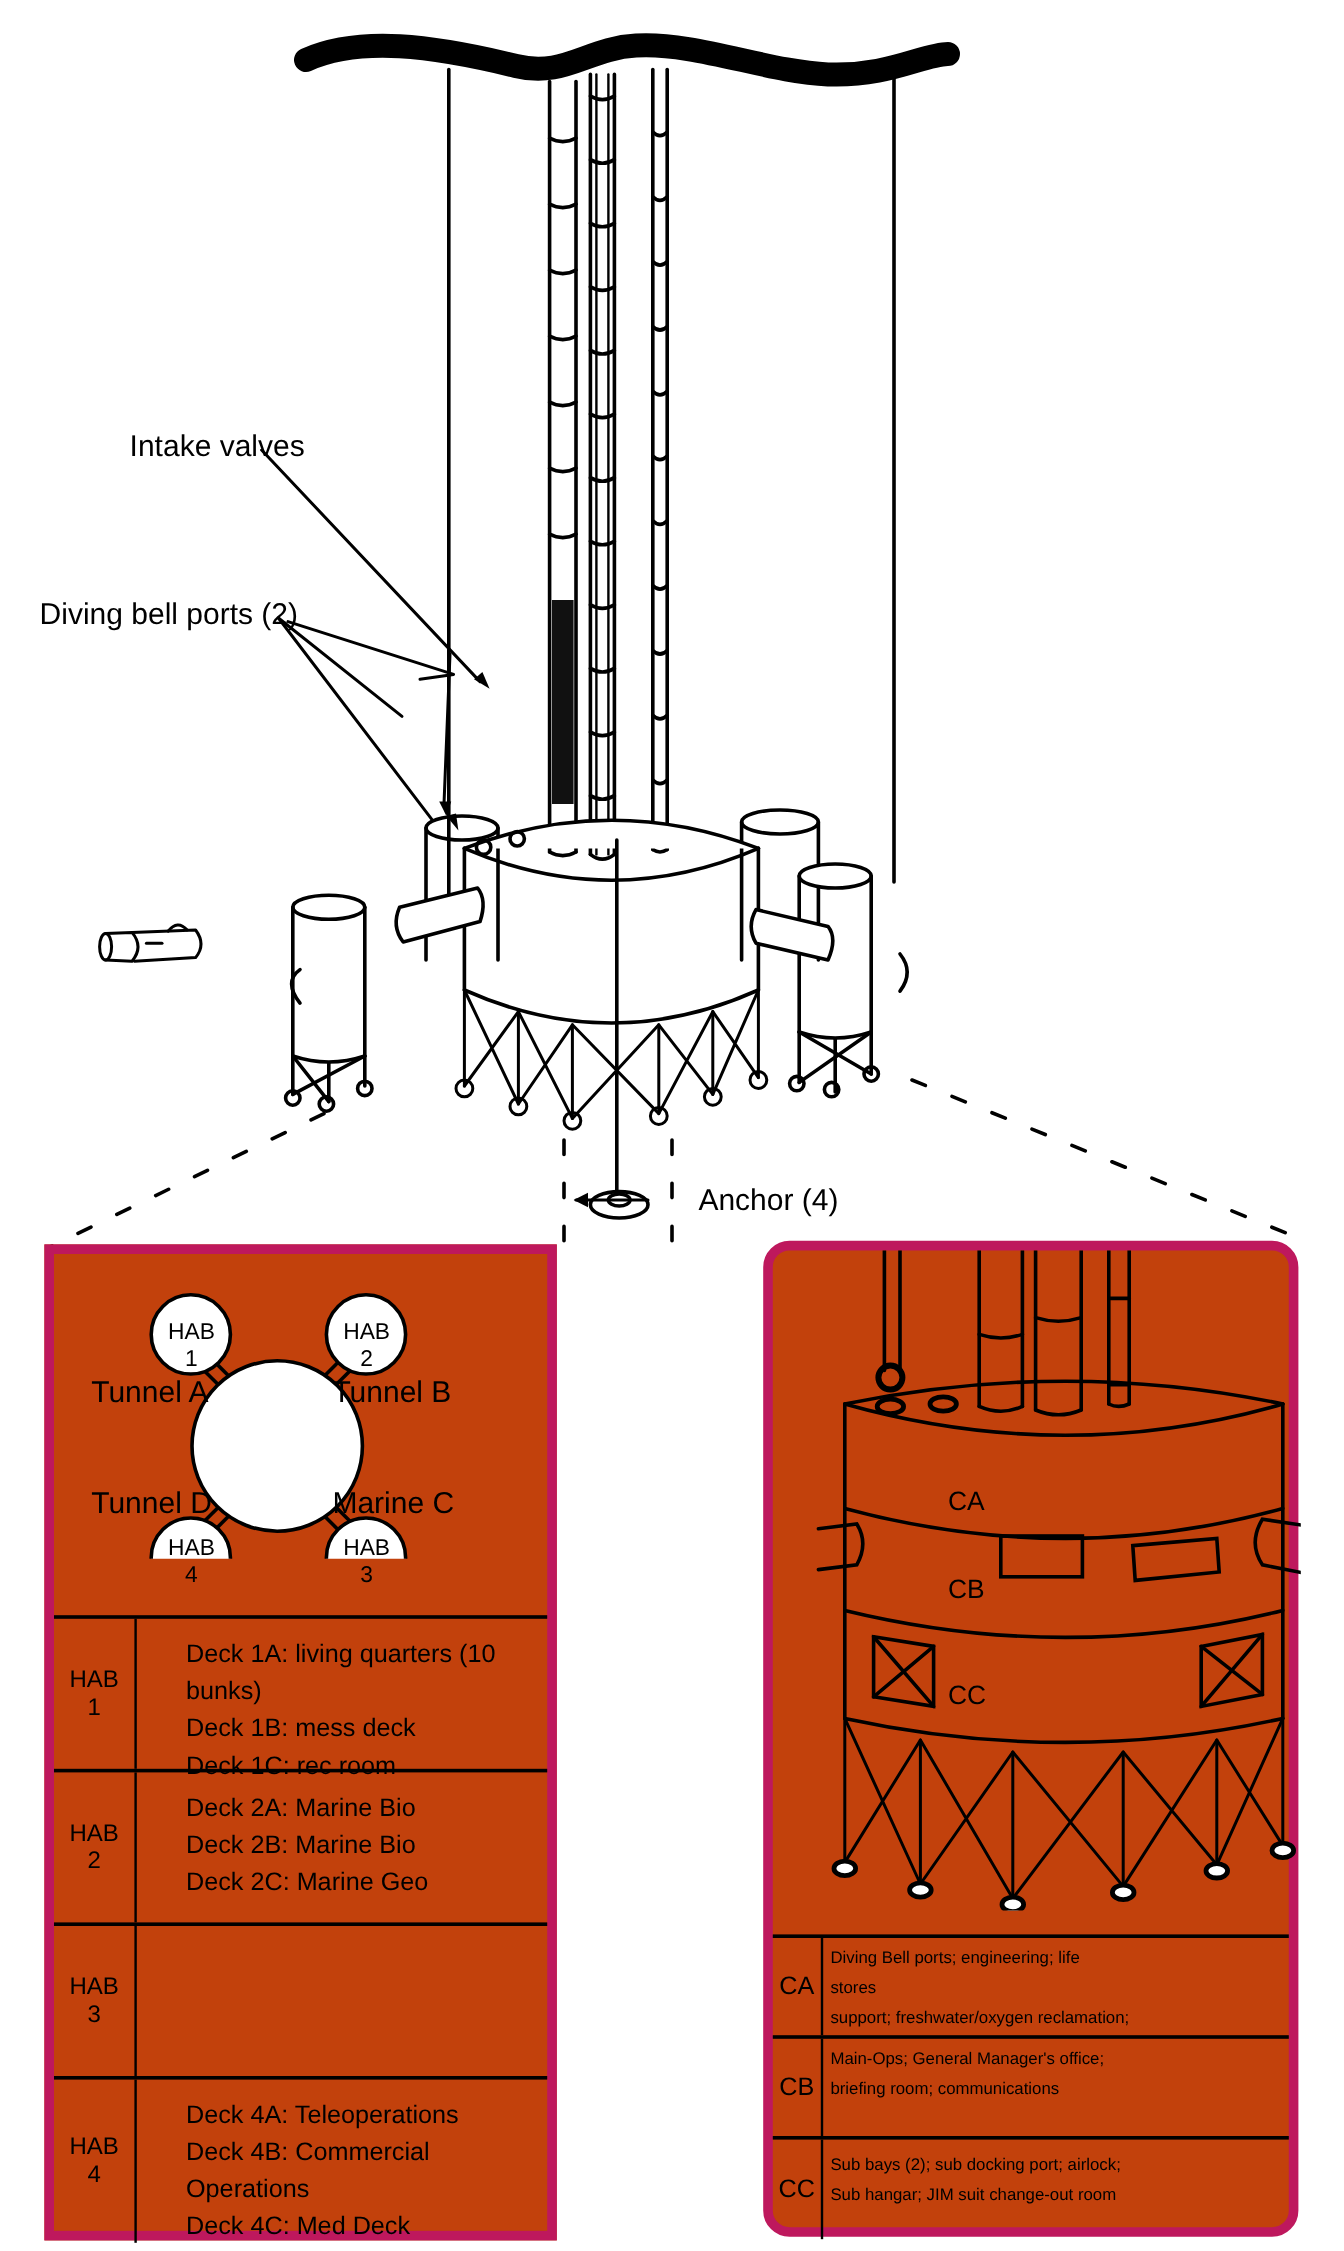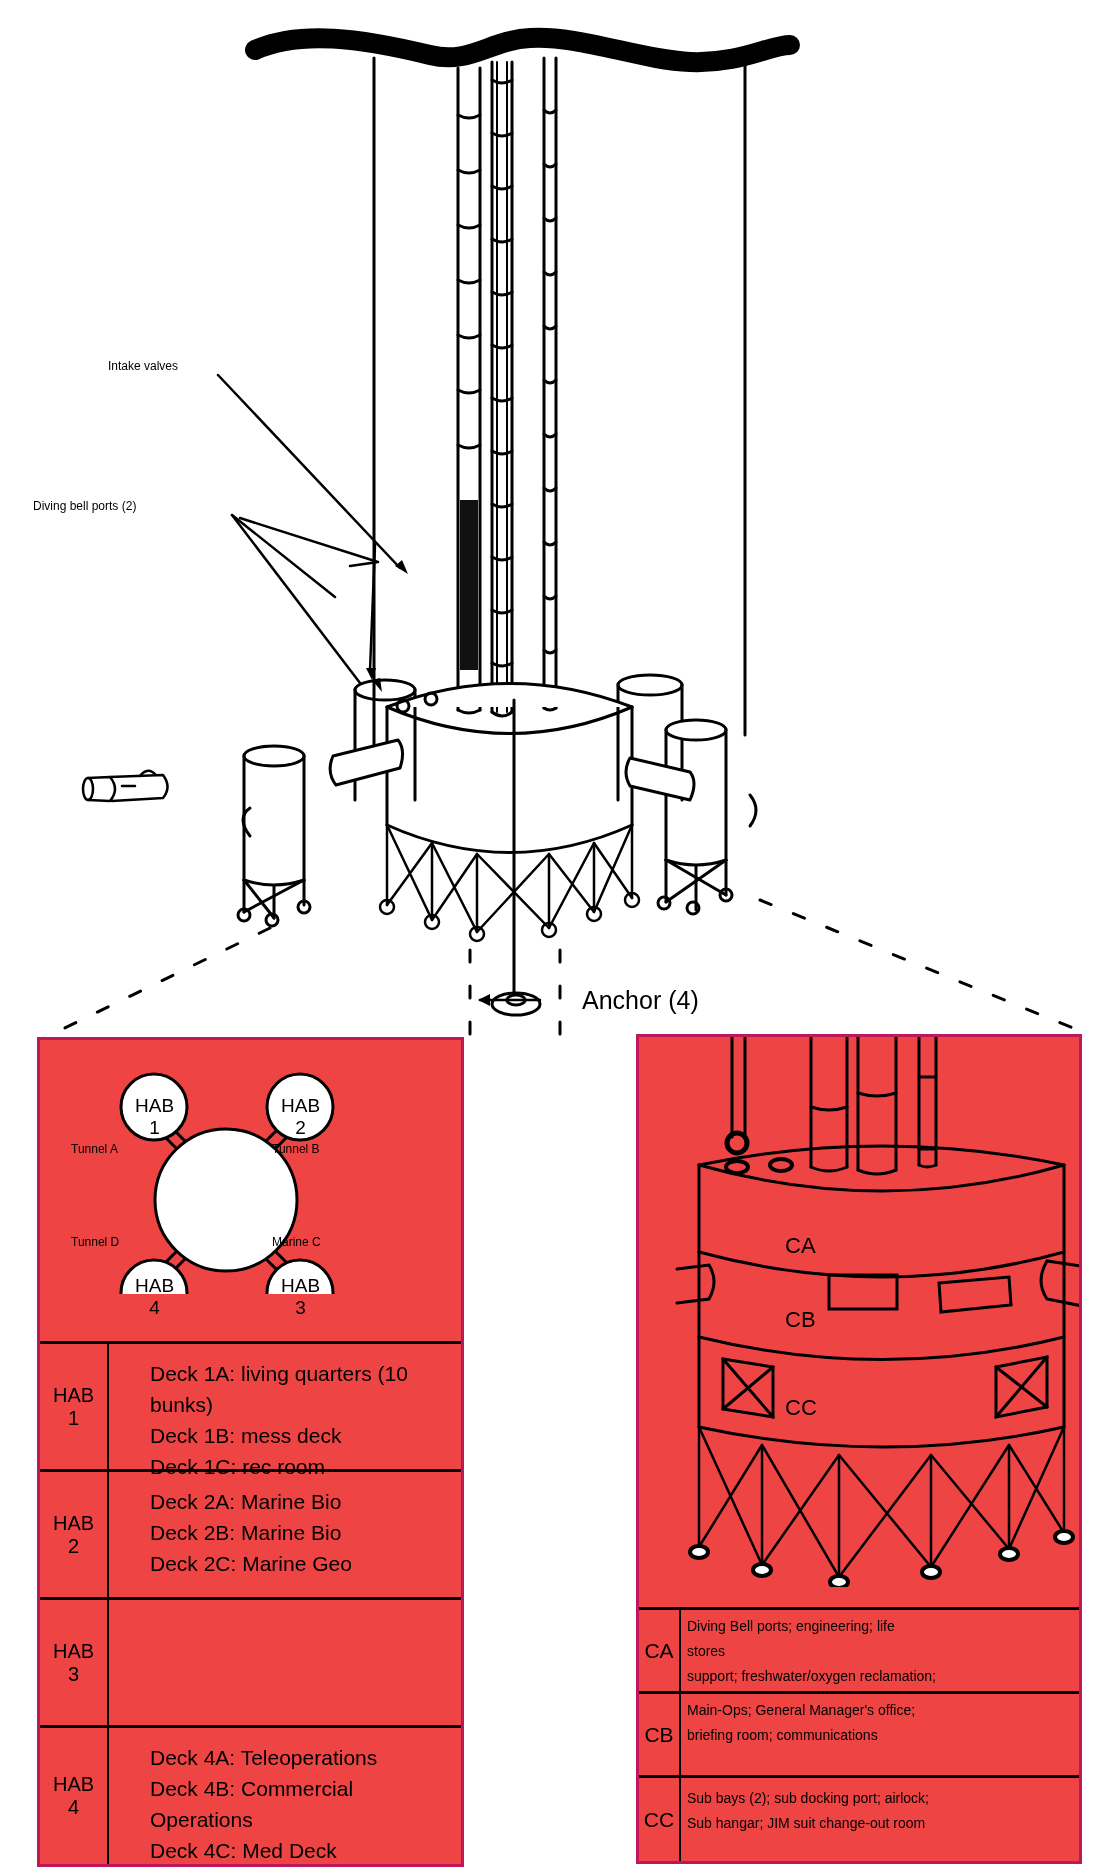--- a/index.html
+++ b/index.html
@@ -1,19 +1,19 @@
 <!DOCTYPE html>
 <html><head>
 <meta charset="utf-8">
 <style>
   html, body { margin:0; padding:0; background:#ffffff; }
   body { width:1120px; height:1876px; position:relative; overflow:hidden; font-family:"Liberation Sans", "DejaVu Sans", sans-serif; color:#000; }
   #stage { position:absolute; left:0; top:0; width:1120px; height:1876px; }
-  .lbl { position:absolute; font-size:12px; white-space:nowrap; line-height:1; }
-  .box { position:absolute; border:3px solid #be185d; background:#ef4444; box-sizing:border-box; }
+  .lbl { position:absolute; font-size:25px; white-space:nowrap; line-height:1; }
+  .box { position:absolute; border:8px solid #be185d; background:#c2410c; box-sizing:border-box; }
   .hab-row { position:absolute; left:0; right:0; border-top:3px solid #000; display:flex; box-sizing:border-box; }
   .hab-key { width:67px; border-right:2px solid #000; display:flex; flex-direction:column; align-items:center; justify-content:center; font-size:20px; line-height:1.15; text-align:center; }
   .hab-lines { flex:1; padding:14px 0 0 7px; font-size:21px; line-height:31px;margin-left:34px; }
   .cx-row { position:absolute; left:0; right:0; border-top:3px solid #000; display:flex; box-sizing:border-box; }
   .cx-key { width:40px; border-right:2px solid #000; display:flex; align-items:center; justify-content:center; font-size:21px; }
   .cx-text { flex:1; padding:4px 0 0 6px; font-size:14px; line-height:25px; }
 </style>
 </head>
 <body>
 
@@ -286,21 +286,21 @@
           <span>4</span>
         </div>
       <div class="hab-lines">
           <div>Deck 4A: Teleoperations</div>
           <div>Deck 4B: Commercial Operations</div>
           <div>Deck 4C: Med Deck</div>
         </div>
     </div>
   </div>
 
-  <div class="box" style="left:636px;top:1034px;width:446px;height:830px;">
+  <div class="box" style="left:636px;top:1034px;width:446px;height:830px;border-radius:22px;">
     <svg width="440" height="550" style="position:absolute;left:0;top:0">
       <g stroke="#000" stroke-width="3" fill="none" stroke-linecap="round">
 
         <g>
           <line x1="93" y1="0" x2="93" y2="100"></line>
             <line x1="106" y1="0" x2="106" y2="100"></line>
           <line x1="172" y1="0" x2="172" y2="130"></line>
             <line x1="208" y1="0" x2="208" y2="130"></line>
           <path d="M172,70 Q190,76 208,70"></path>
             <path d="M172,130 Q190,138 208,130"></path>

